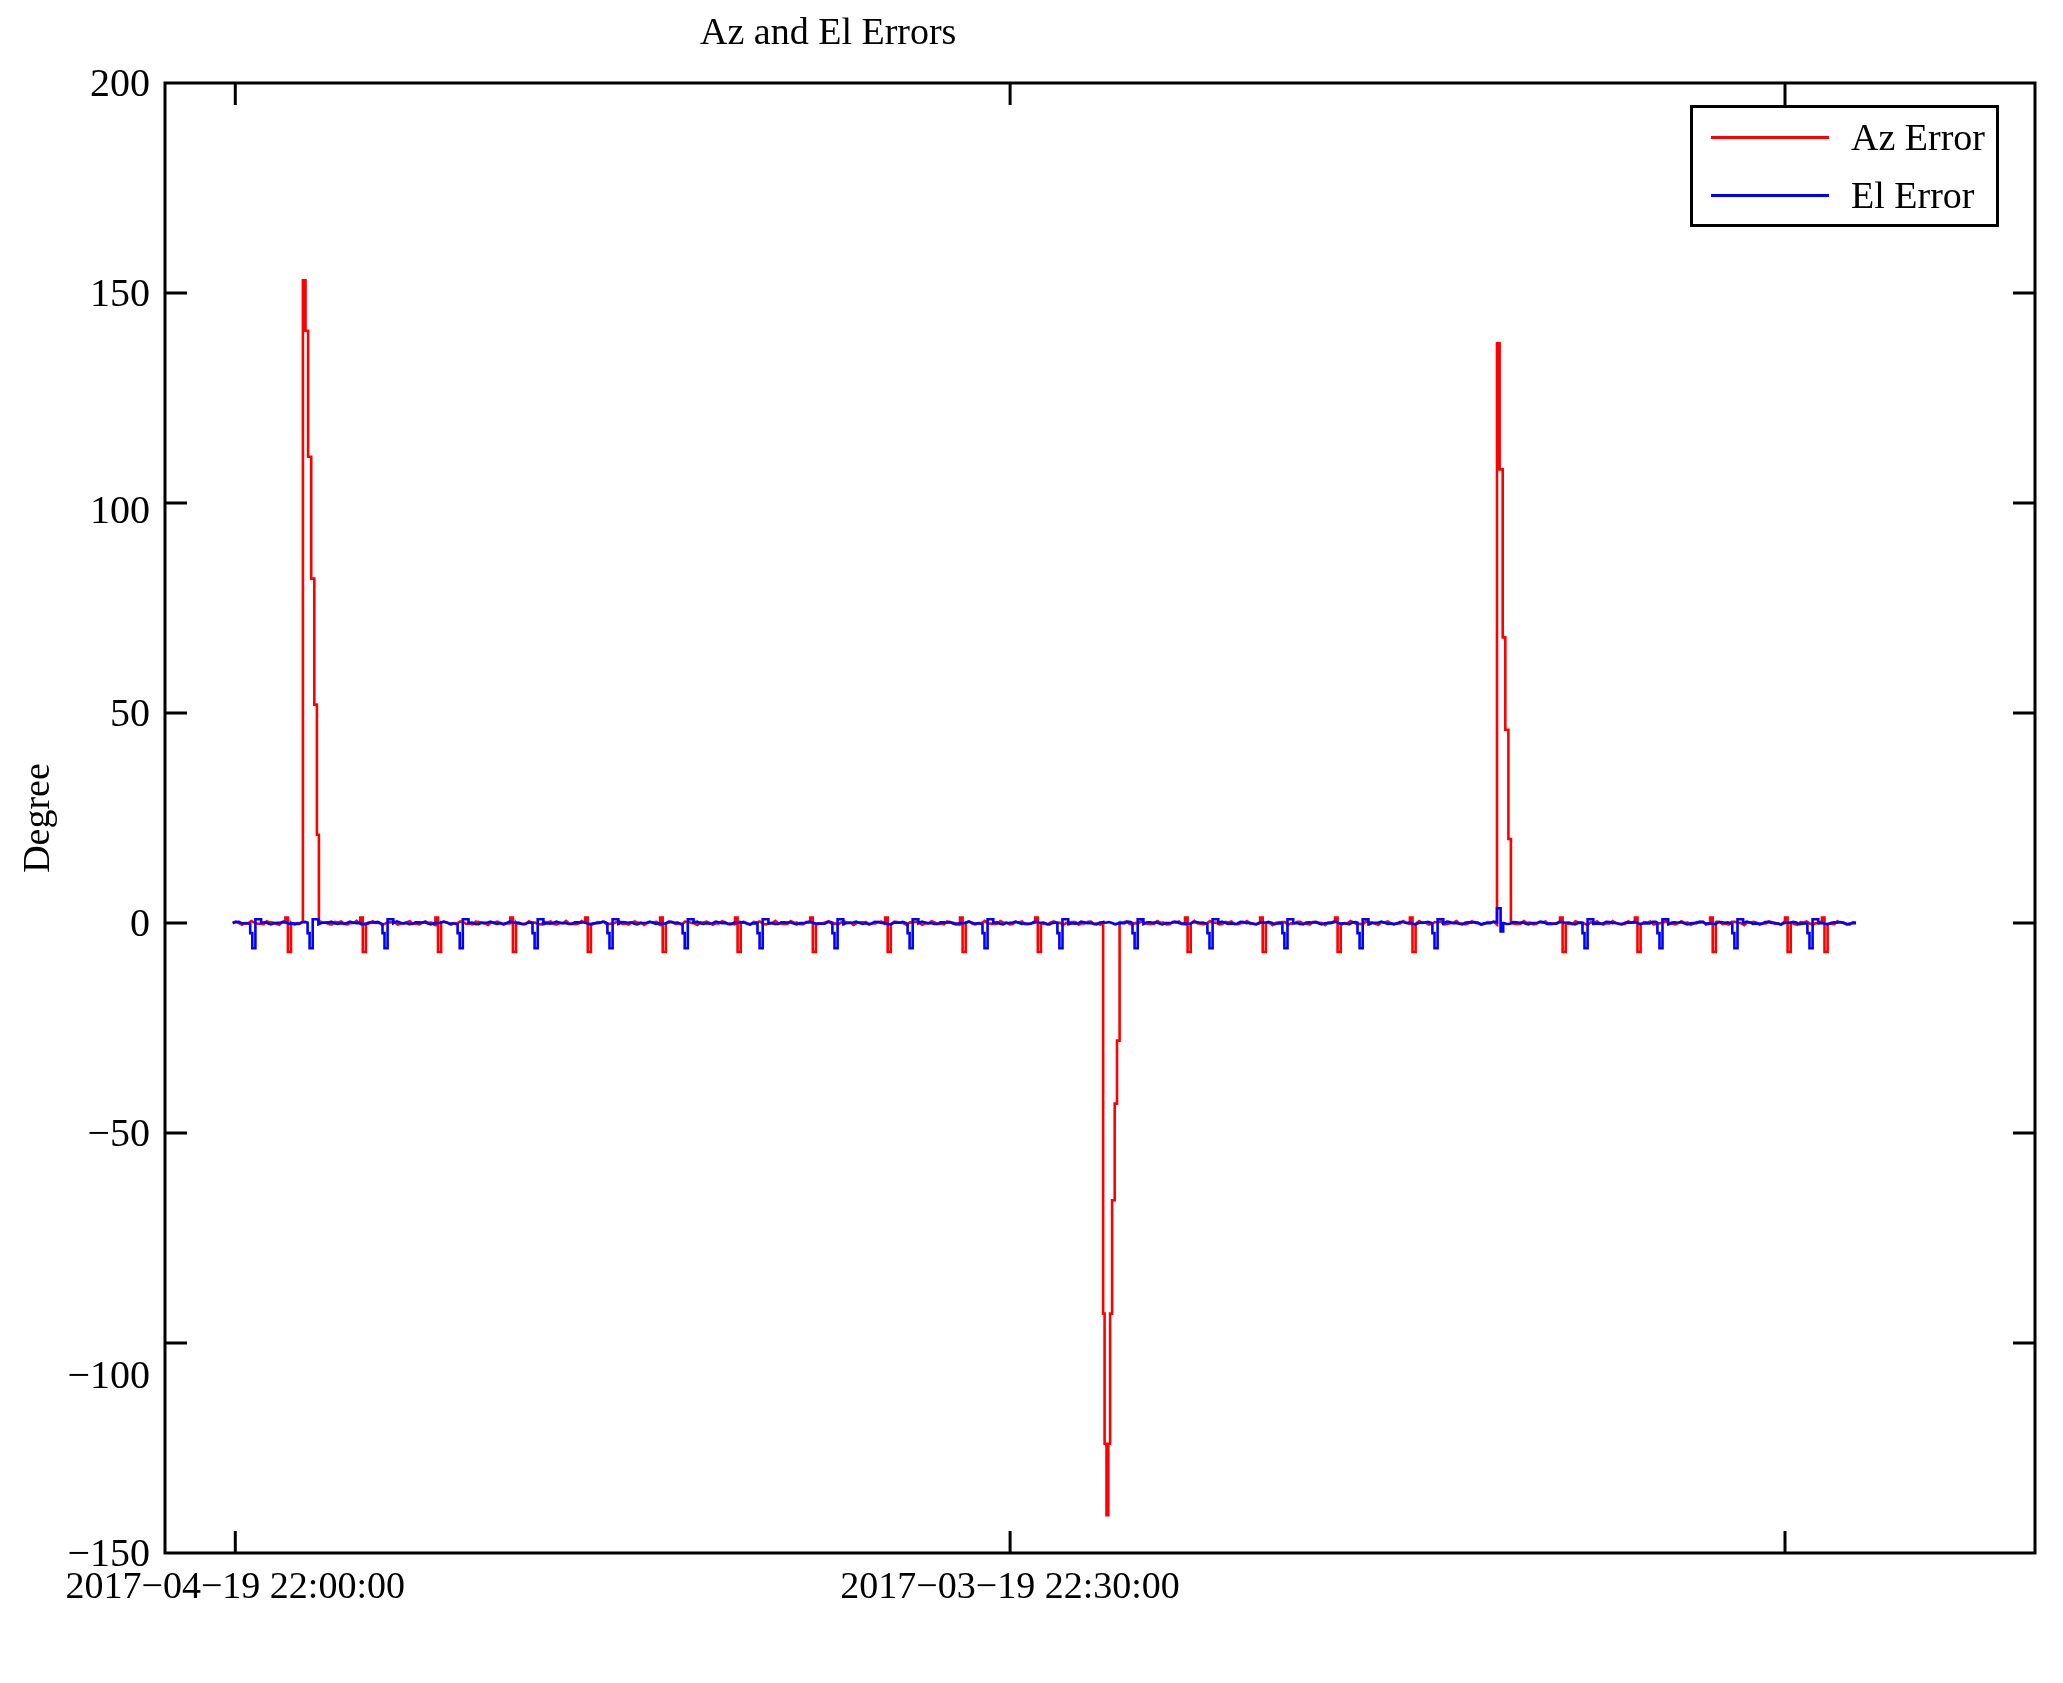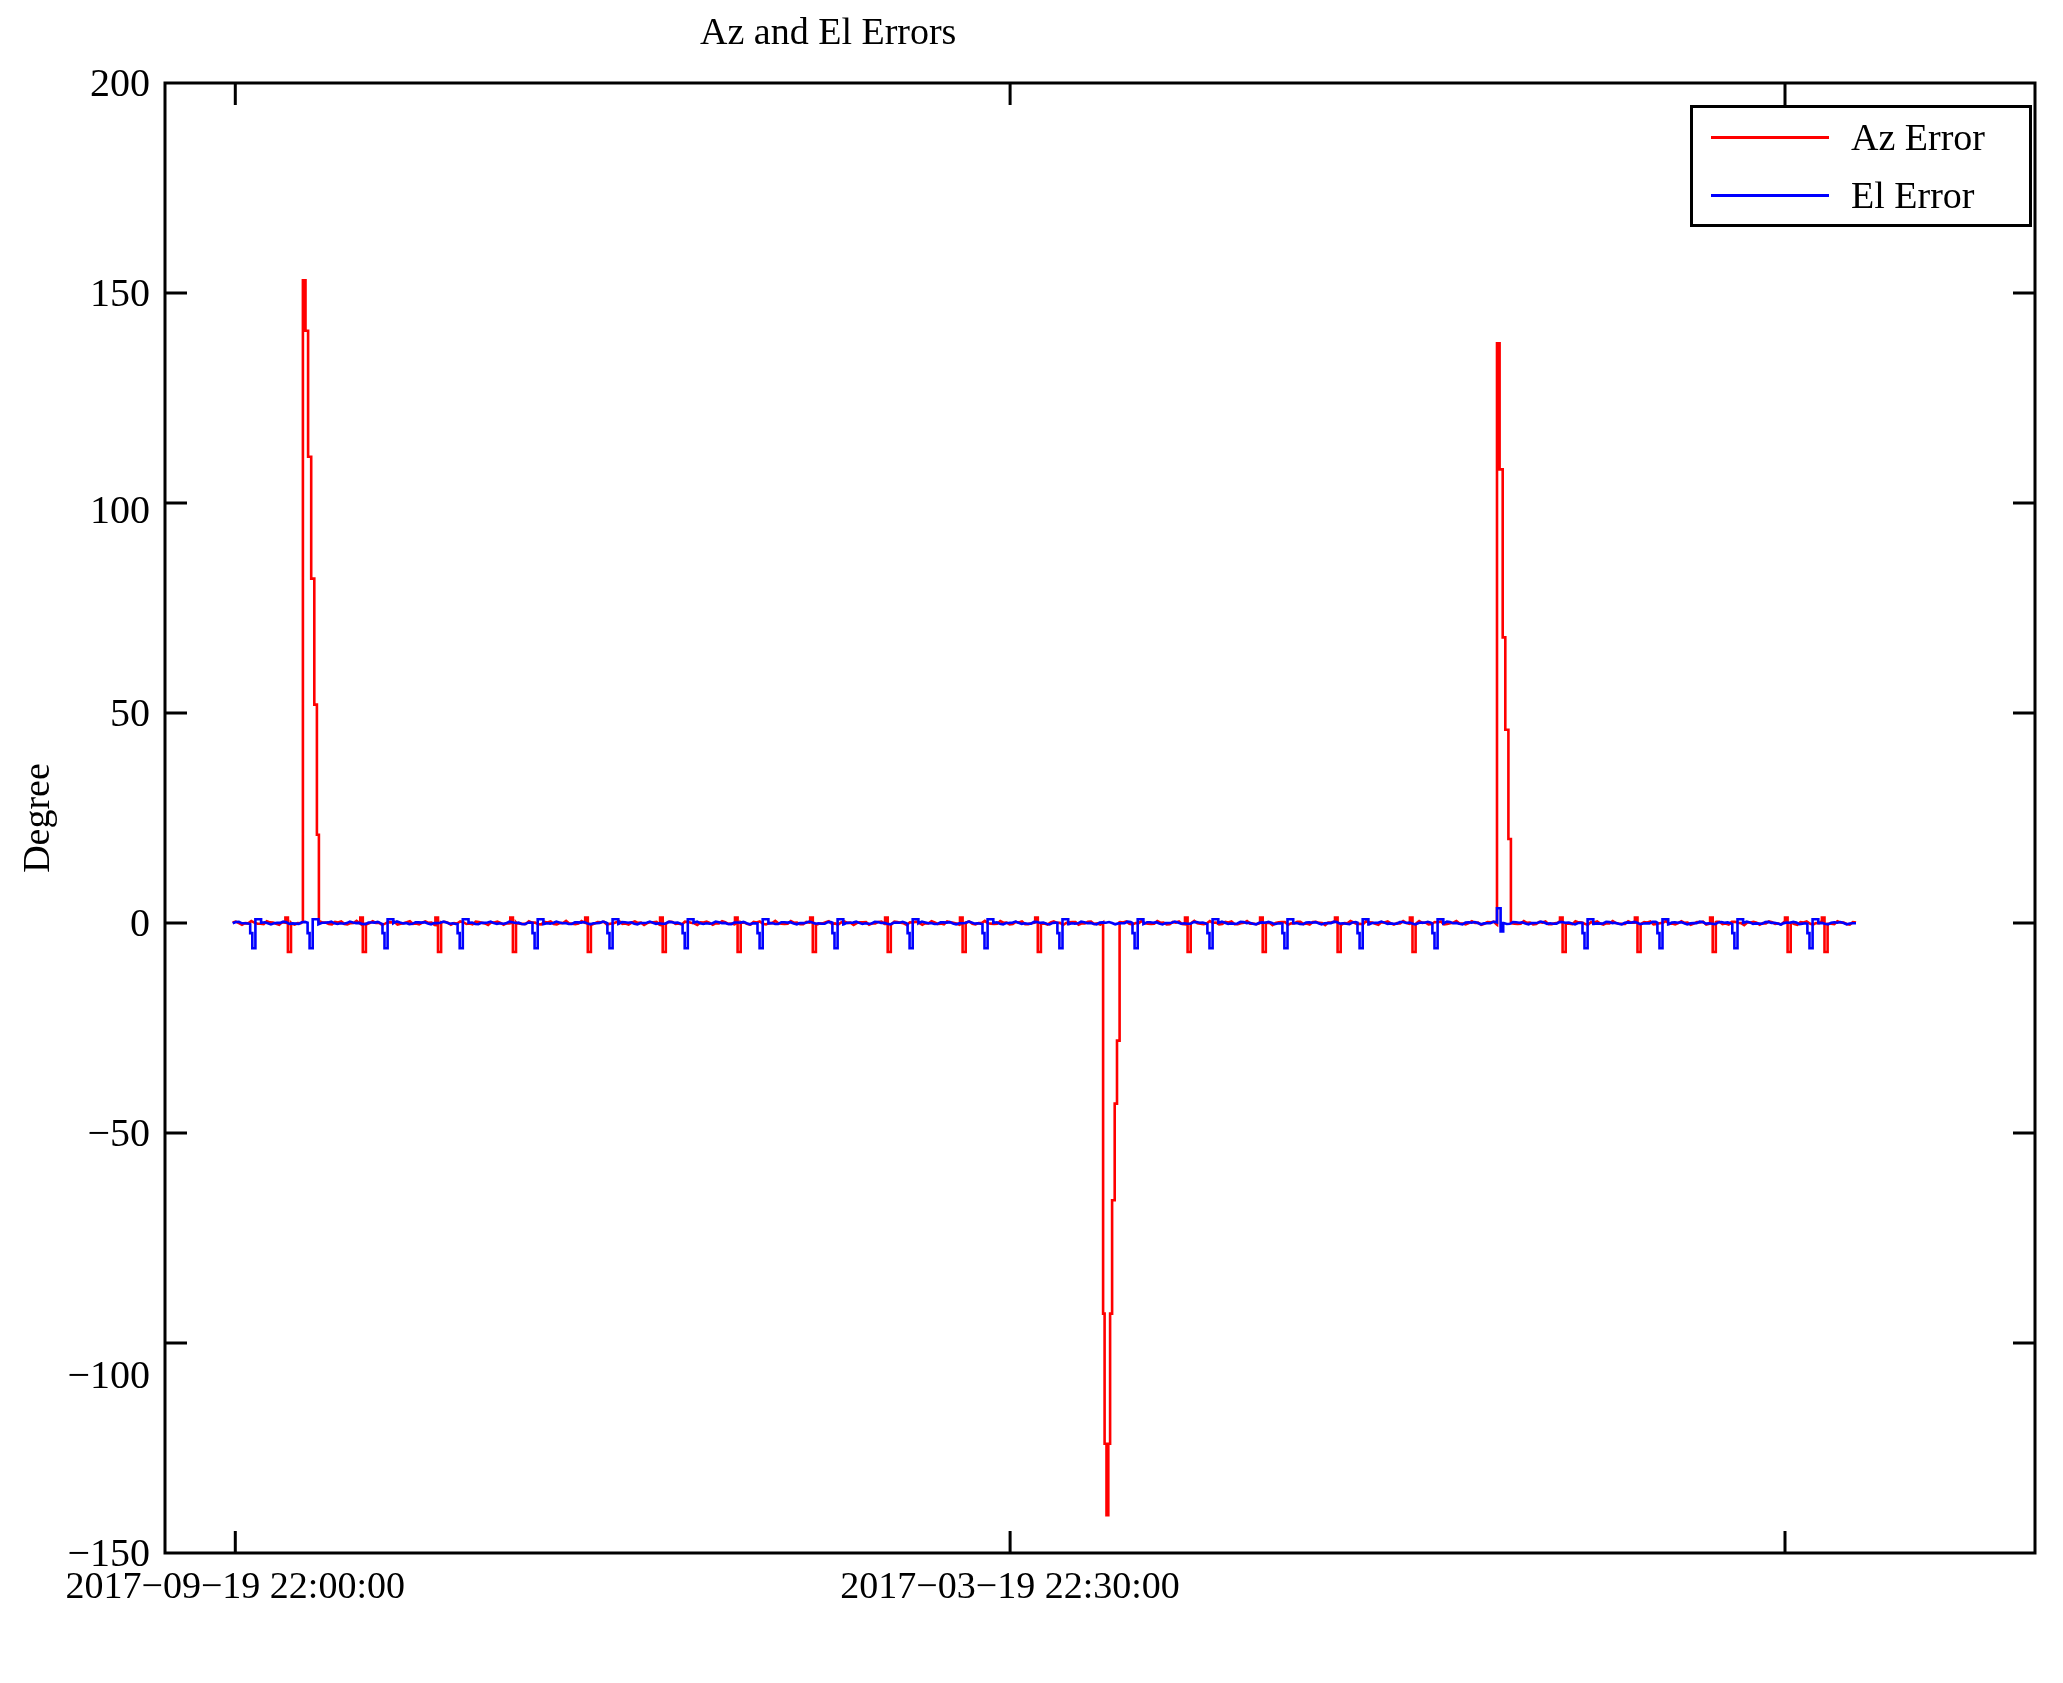--- a/index.html
+++ b/index.html
@@ -7,21 +7,21 @@
           font-family:"Liberation Serif","DejaVu Serif",serif;color:#000;overflow:hidden;}
   .title{position:absolute;left:700px;top:8px;width:800px;
          font-size:38px;line-height:46px;}
   .ylabel{position:absolute;left:36px;top:818px;transform:translate(-50%,-50%) rotate(-90deg);
           font-size:38px;white-space:nowrap;}
   svg#plot{position:absolute;left:0;top:0;}
   .ytick{position:absolute;left:20px;width:130px;text-align:right;
          font-size:40px;line-height:48px;}
   .xtick{position:absolute;width:460px;text-align:center;top:1561px;
          font-size:38px;line-height:48px;white-space:nowrap;}
-  .legend{position:absolute;left:1690px;top:105px;width:342px;height:122px;
+  .legend{position:absolute;left:1690px;top:105px;width:309px;height:122px;
           border:3px solid #000;background:#fff;box-sizing:border-box;
           display:flex;flex-direction:column;justify-content:space-around;}
   .legend-row{display:flex;align-items:center;padding-left:18px;}
   .legend-swatch{display:inline-block;width:118px;height:3px;margin-right:22px;flex:none;}
   .legend-label{font-size:38px;line-height:44px;}
 </style>
 </head>
 <body>
 
 <div class="figure">
@@ -41,21 +41,21 @@
 
   <span class="ytick" style="top: 59px;">200</span>
   <span class="ytick" style="top: 269px;">150</span>
   <span class="ytick" style="top: 486px;">100</span>
   <span class="ytick" style="top: 689px;">50</span>
   <span class="ytick" style="top: 899px;">0</span>
   <span class="ytick" style="top: 1109px;">−50</span>
   <span class="ytick" style="top: 1319px; margin-top: 32px;">−100</span>
   <span class="ytick" style="top: 1529px;">−150</span>
 
-  <span class="xtick" style="left: 5.25414px;">2017−09−19 22:00:00</span>
+  <span class="xtick" style="left: 5.25414px;">2017−04−19 22:00:00</span>
   <span class="xtick" style="left: 780.116px;">2017−03−19 22:30:00</span>
 
   <div class="legend">
     <div class="legend-row">
       <span class="legend-swatch" style="background: rgb(255, 0, 0);"></span>
       <span class="legend-label">Az Error</span>
     </div>
     <div class="legend-row">
       <span class="legend-swatch" style="background: rgb(0, 0, 255);"></span>
       <span class="legend-label">El Error</span>

